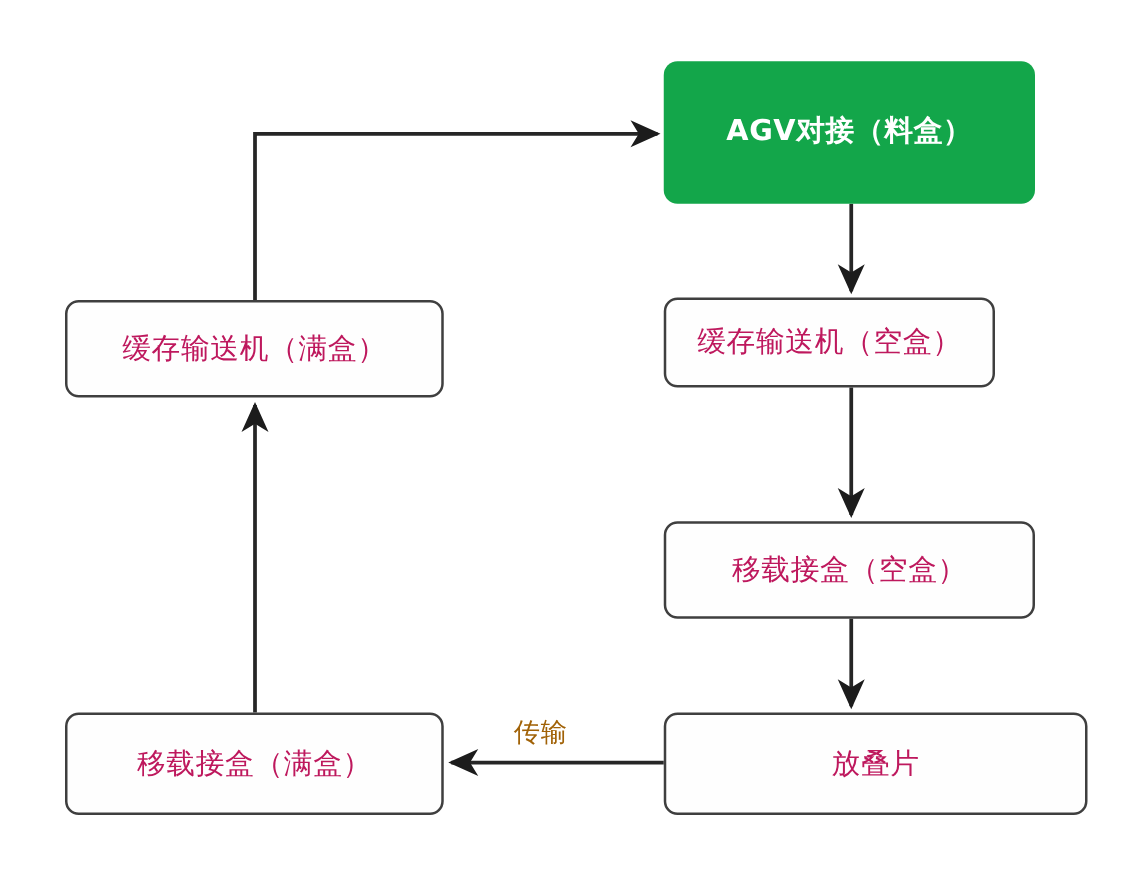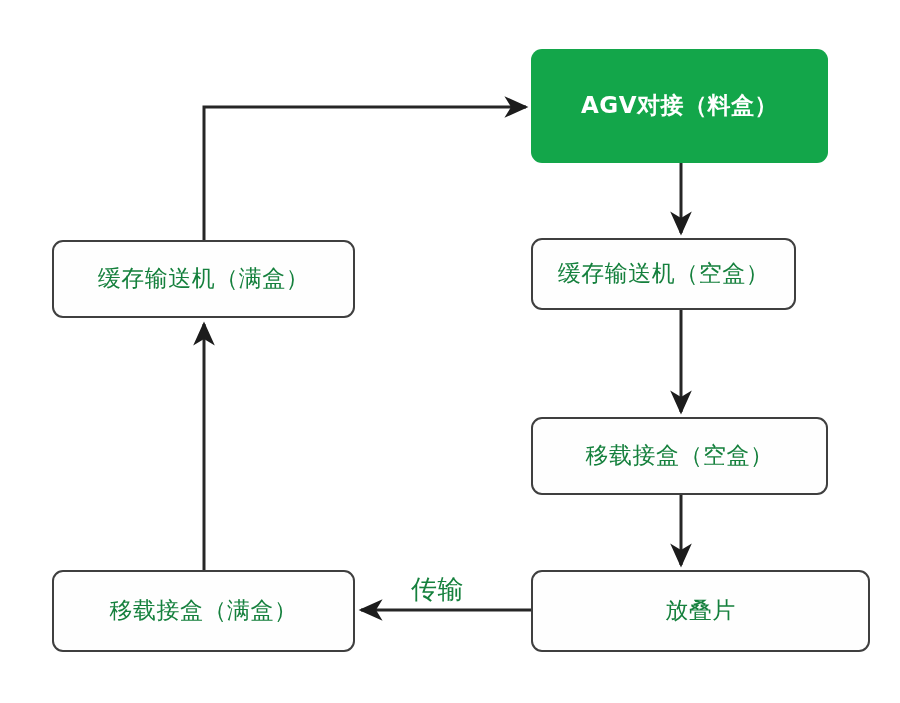--- a/index.html
+++ b/index.html
@@ -34,32 +34,32 @@
     justify-content: center;
     border-radius: 11px;
     font-size: 23px;
     line-height: 1.1;
     letter-spacing: 0.5px;
     white-space: nowrap;
   }
   .node.plain {
     background: #fefefe;
     border: 2px solid #3f3f3f;
-    color: #15803d;
+    color: #be185d;
     font-family: Liberation Serif, serif;
   }
   .node.accent {
     border: none;
     color: #ffffff;
     font-weight: 600;
   }
   .edge-label {
     position: absolute;
-    font-size: 26px;
-    color: #15803d;
+    font-size: 21px;
+    color: #a16207;
     white-space: nowrap;
     letter-spacing: 0.5px;
   }
 </style>
 </head>
 <body>
 
 <div id="canvas">
 
   <svg class="edge-layer" width="900" height="703" viewBox="0 0 900 703">

